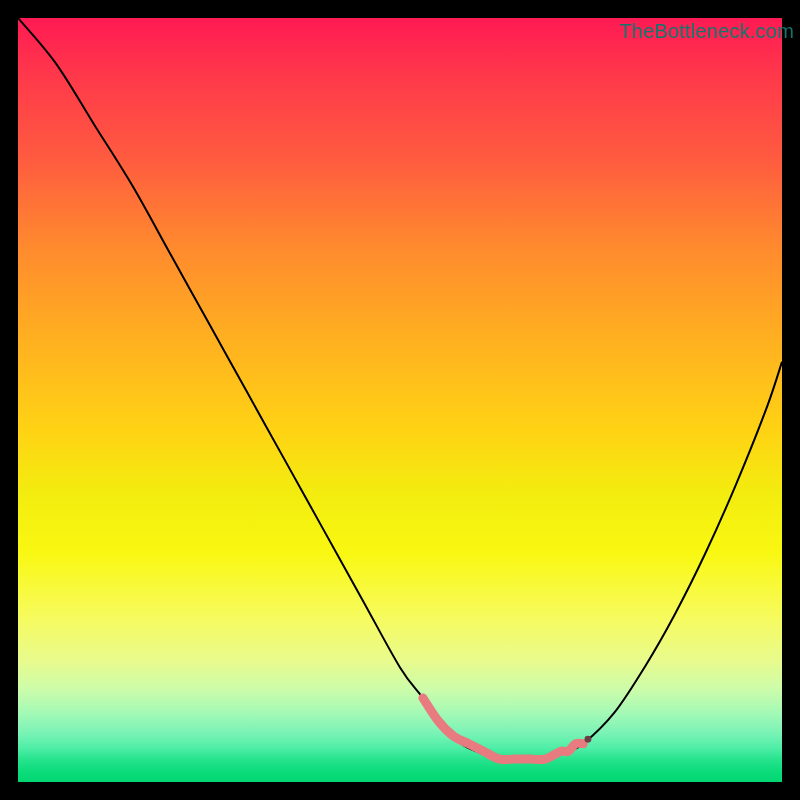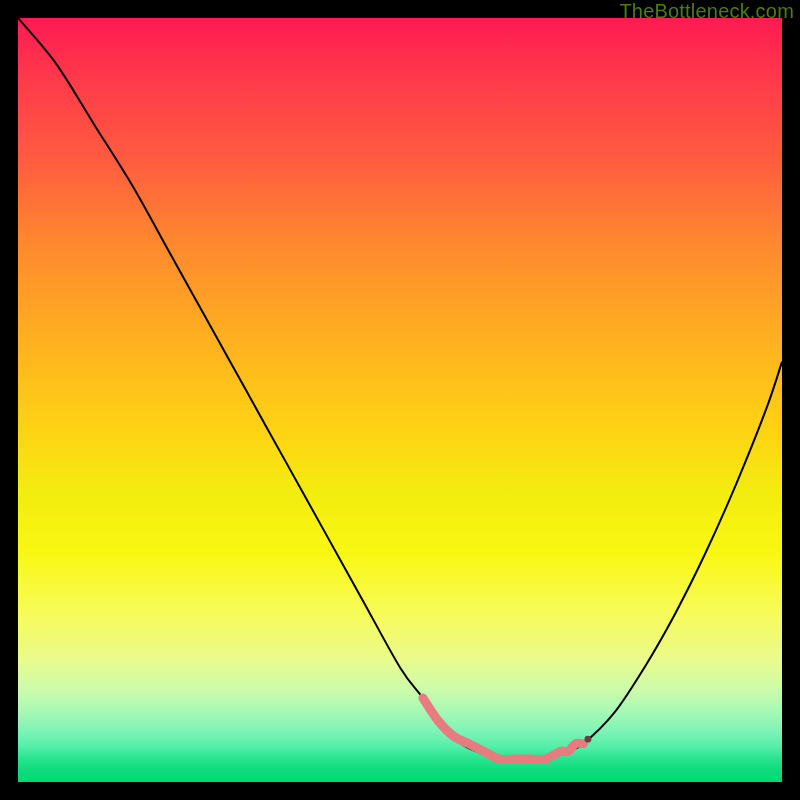--- a/index.html
+++ b/index.html
@@ -39,23 +39,23 @@
       #a3f9b6 91%,
       #7cf3b6 93.5%,
       #50eea7 95.5%,
       #28e38e 97%,
       #0ddc7c 98.5%,
       #01d772 100%
     );
   }
   .watermark {
     position: absolute;
-    top: 0;
+    top: 20px;
     right: 6px;
-    color: #4d7c0f;
+    color: #0f766e;
     font-size: 20px;
     font-weight: 400;
     font-family: Arial, sans-serif;
     letter-spacing: 0.2px;
   }
   svg.curve-layer {
     position: absolute;
     left: 0;
     top: 0;
     width: 764px;

